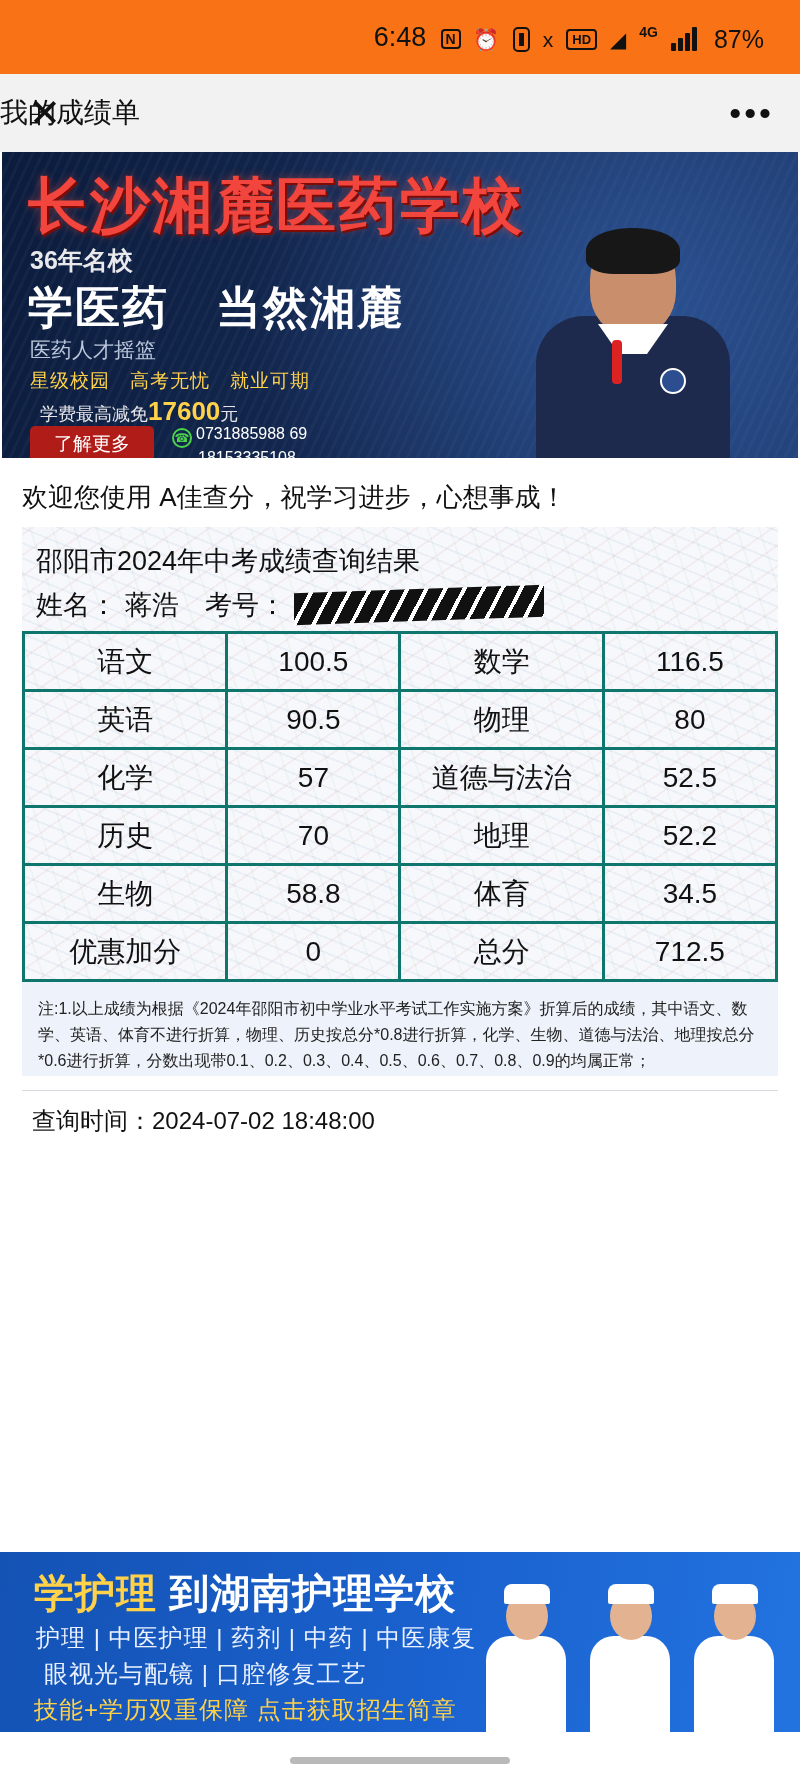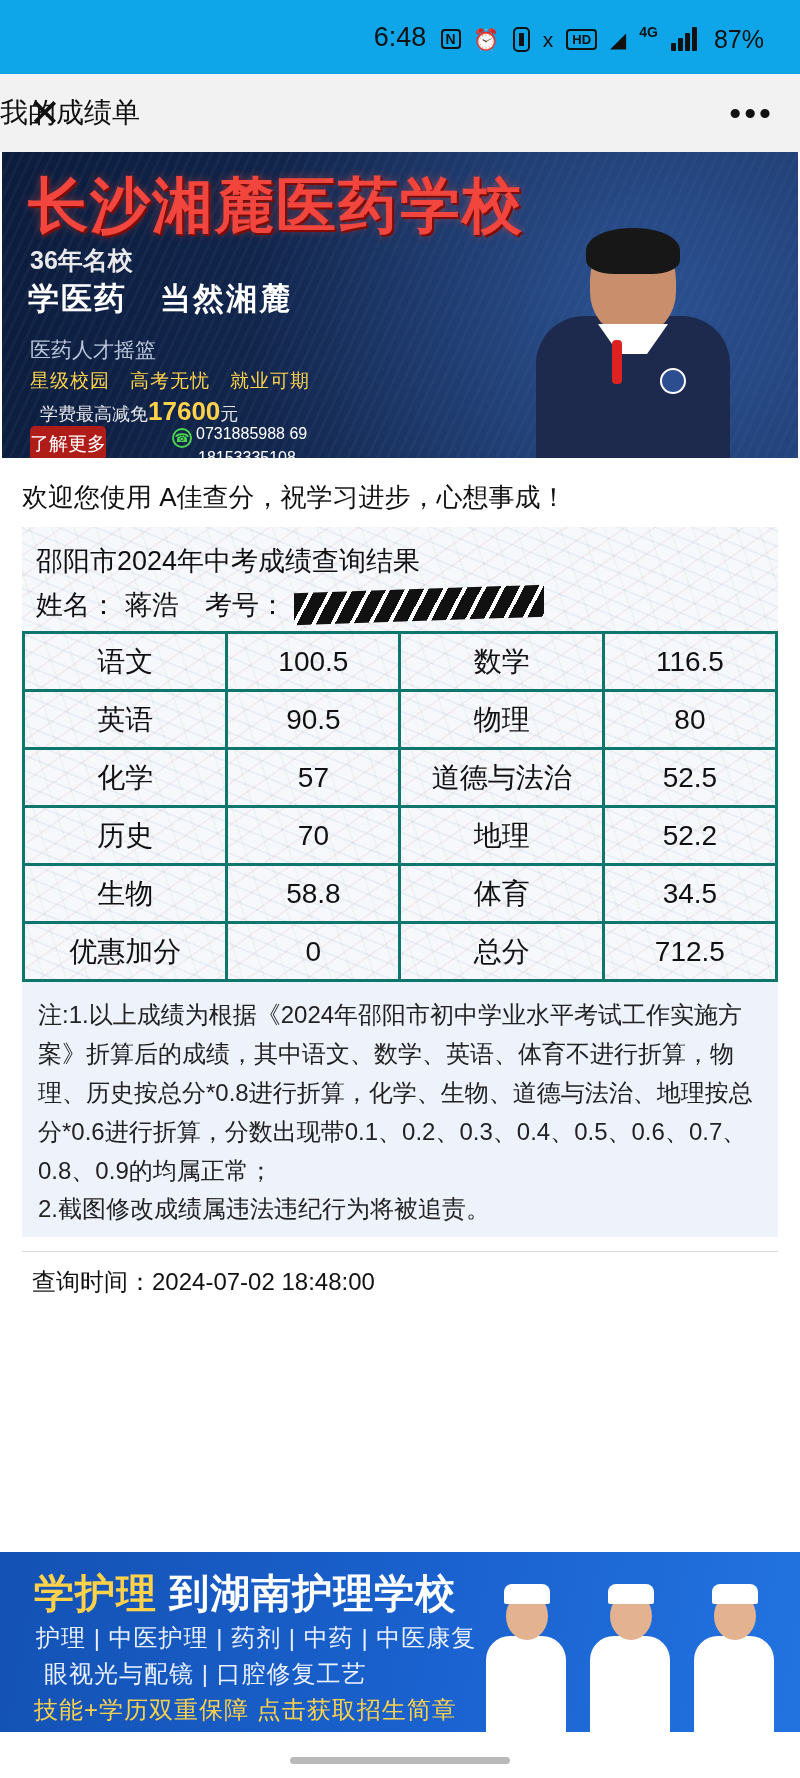--- a/index.html
+++ b/index.html
@@ -7,21 +7,21 @@
     width: 800px;
     height: 1778px;
     background: #ffffff;
     font-family: "Liberation Sans", sans-serif;
   }
   body { position: relative; overflow: hidden; }
 
   
   .statusbar {
     height: 74px;
-    background: #0ea5e9;
+    background: #f97316;
     display: flex;
     align-items: center;
     justify-content: center;
     padding: 0 36px 0 0;
   }
   .status-time {
     font-size: 27px;
     color: #111;
     width: 100%;
     text-align: center;
@@ -141,21 +141,21 @@
   .ad-sub1 {
     position: absolute;
     top: 92px; left: 28px;
     font-size: 25px;
     color: #e9e9ec;
     font-weight: bold;
   }
   .ad-sub2 {
     position: absolute;
     top: 126px; left: 26px;
-    font-size: 31px;
+    font-size: 45px;
     font-weight: bold;
     color: #ffffff;
     letter-spacing: 2px;
   }
   .ad-sub3 {
     position: absolute;
     top: 184px; left: 28px;
     font-size: 21px;
     color: #b9c6da;
   }
@@ -172,21 +172,21 @@
     font-size: 18px;
     color: #e6e6ea;
   }
   .ad-fee b { color: #ffd24a; font-size: 26px; }
   .ad-btn {
     position: absolute;
     top: 274px; left: 28px;
     background: #b01c18;
     color: #fff;
     font-size: 19px;
-    padding: 5px 0;
+    padding: 5px 24px;
     border-radius: 5px;
   }
   .ad-phone {
     position: absolute;
     top: 272px; left: 170px;
     font-size: 16px;
     color: #fff;
     line-height: 1.25;
   }
   .ad-phone .ph-ic {
@@ -307,22 +307,22 @@
     height: 58px;
     text-align: center;
     padding: 2px 0;
   }
   table.scores td.lbl { width: 27%; }
   table.scores td.val { width: 23%; }
 
   .note {
     position: relative;
     background: #eef2fa;
-    padding: 14px 16px 8px 16px;
-    font-size: 24px;
+    padding: 14px 16px 2px 16px;
+    font-size: 16px;
     line-height: 1.62;
     color: #222;
     margin: 0 22px;
   }
   .note p { margin: 0; }
 
   .query-time {
     margin: 14px 22px 0 22px;
     border-top: 1px solid #d8dae0;
     padding: 14px 6px 18px 10px;
@@ -518,21 +518,20 @@
         <td class="val">0</td>
         <td class="lbl">总分</td>
         <td class="val">712.5</td>
       </tr>
     </tbody>
   </table>
 </div>
 
 <div class="note">
   <p>注:1.以上成绩为根据《2024年邵阳市初中学业水平考试工作实施方案》折算后的成绩，其中语文、数学、英语、体育不进行折算，物理、历史按总分*0.8进行折算，化学、生物、道德与法治、地理按总分*0.6进行折算，分数出现带0.1、0.2、0.3、0.4、0.5、0.6、0.7、0.8、0.9的均属正常；</p>
-  <p>2.截图修改成绩属违法违纪行为将被追责。</p>
 </div>
 
 <div class="query-time">
   <span>查询时间：</span><span>2024-07-02 18:48:00</span>
 </div>
 
 <div class="ad-bottom">
   <div class="ab-title">
     <span class="hl">学护理</span>
     <span>到湖南护理学校</span>

